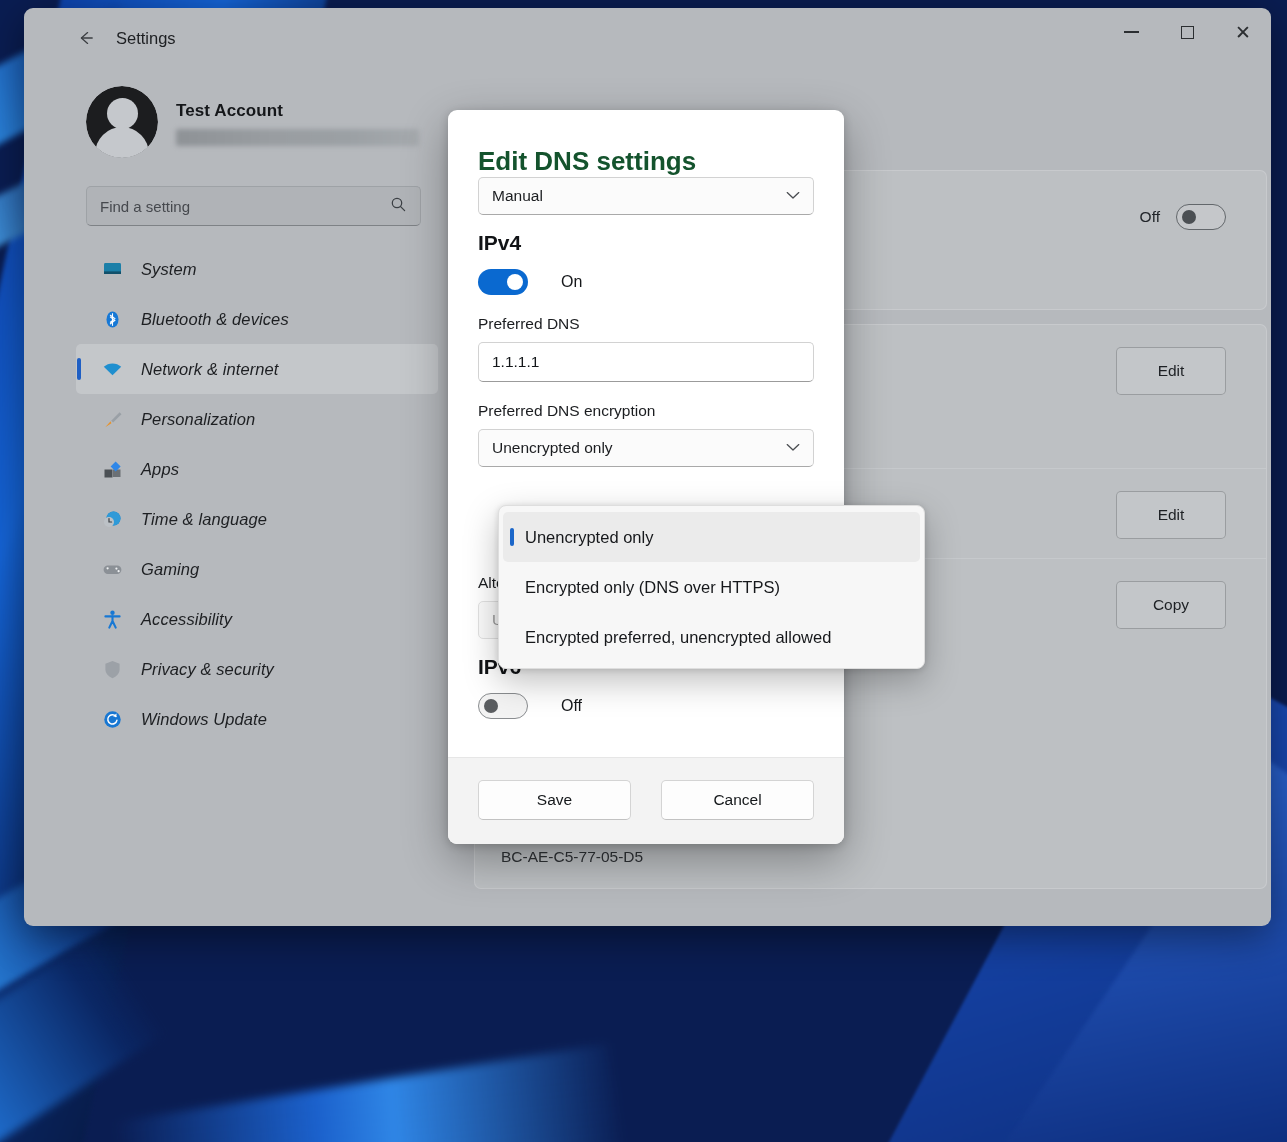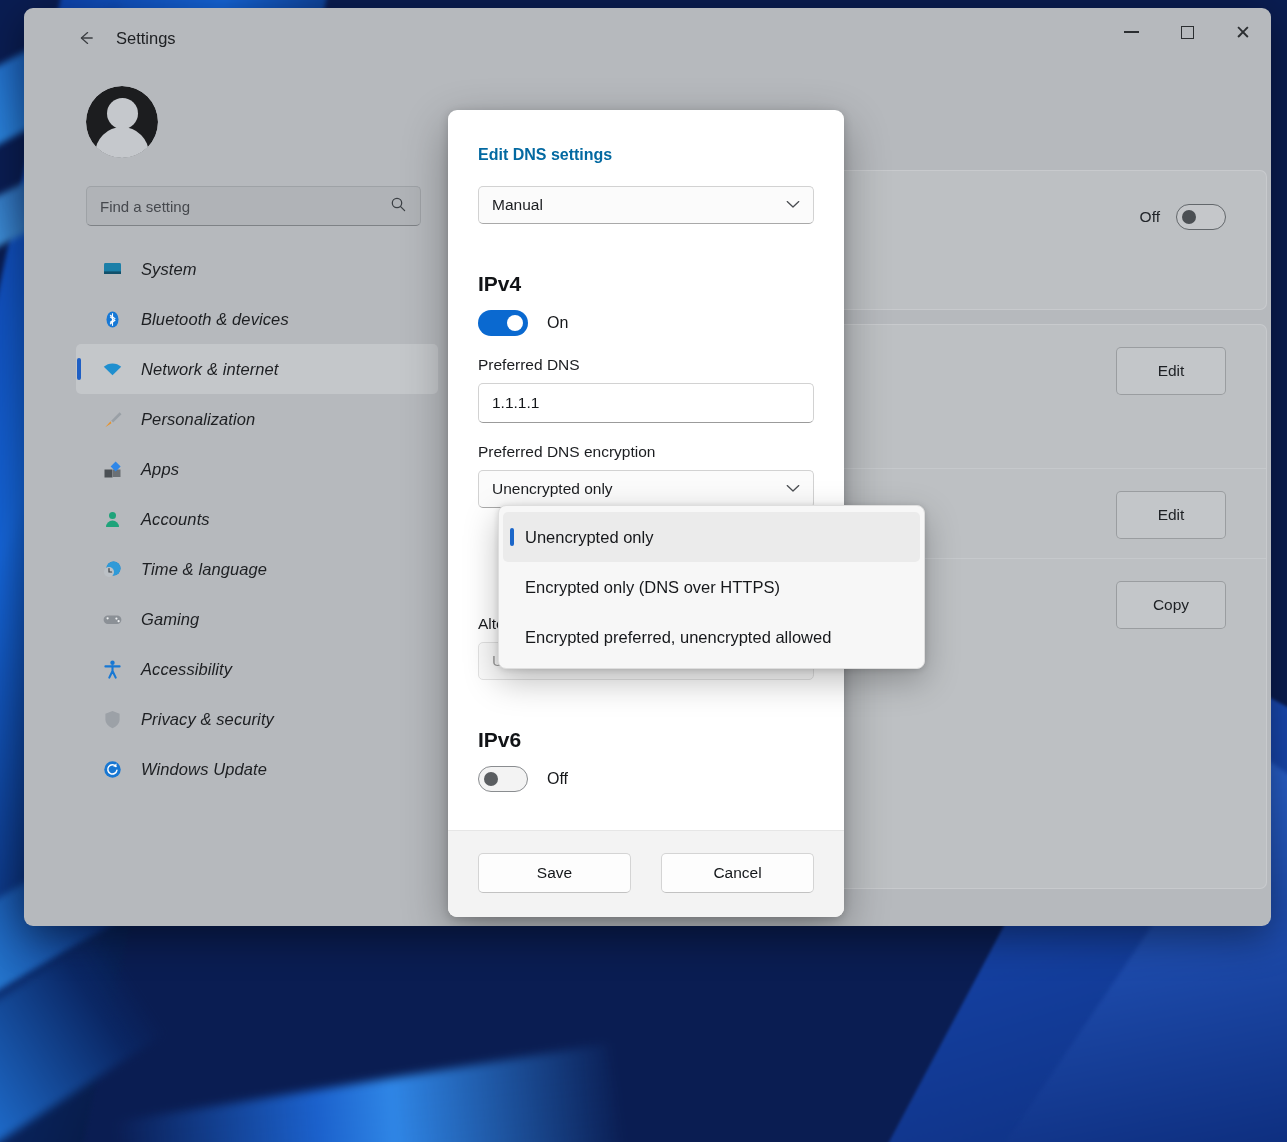--- a/index.html
+++ b/index.html
@@ -382,24 +382,23 @@
     background: #ffffff;
     border-radius: 9px;
     box-shadow: 0 16px 46px rgba(0,0,0,.32), 0 2px 10px rgba(0,0,0,.18);
     overflow: hidden;
     z-index: 40;
   }
   #modal-scroll {
     padding: 36px 30px 28px;
   }
   #modal-title {
-    font-size: 16px;
+    font-size: 26px;
     font-weight: bold;
-    color: #0369a1;
-    margin-bottom: 22px;
+    color: #14532d;
   }
   .combo {
     height: 38px;
     border: 1px solid #d2d2d2;
     border-bottom-color: #a9a9a9;
     border-radius: 5px;
     background: #fbfbfb;
     display: flex;
     align-items: center;
     padding: 0 13px;
@@ -408,26 +407,26 @@
     justify-content: space-between;
   }
   .combo.disabled { color: #9a9a9a; background: #fafafa; border-color: #e2e2e2; }
   .combo .chev { font-size: 12px; color: #4a4d51; }
   .combo.disabled .chev { color: #a6a6a6; }
 
   .sec-head {
     font-size: 21px;
     font-weight: bold;
     color: #111316;
-    margin: 48px 0 14px;
+    margin: 16px 0 14px;
   }
   .toggle-row {
     display: flex;
     align-items: center;
-    gap: 19px;
+    gap: 33px;
     margin-bottom: 10px;
   }
   .sw {
     width: 50px; height: 26px;
     border-radius: 13px;
     position: relative;
     flex: 0 0 50px;
   }
   .sw.on { background: #0a69d0; }
   .sw.on .knob {
@@ -562,20 +561,24 @@
     <div id="window-body">
 
       <div id="sidebar">
 
         <div id="account-row">
           <div id="avatar">
             <div class="av-ring"></div>
             <div class="av-head"></div>
             <div class="av-body"></div>
           </div>
+          <div id="account-text">
+            <div id="account-name">Test Account</div>
+            <div id="account-email-redacted"></div>
+          </div>
         </div>
 
         <div id="search-box">
           <input id="search-input" type="text" placeholder="Find a setting" style="">
           <span id="search-icon">
             <svg width="17" height="17" viewBox="0 0 17 17">
               <circle cx="7" cy="7" r="4.7" fill="none" stroke="#3c4045" stroke-width="1.25"></circle>
               <path d="M10.6 10.6 L14.6 14.6" stroke="#3c4045" stroke-width="1.25" stroke-linecap="round"></path>
             </svg>
           </span>
@@ -620,29 +623,20 @@
             </div>
             <div class="nav-item">
               <span class="nav-icon">
                 <svg width="21" height="21" viewBox="0 0 21 21">
                   <rect x="2.5" y="10.5" width="8" height="8" fill="#4b5055"></rect>
                   <rect x="11" y="10.5" width="7.5" height="7.5" fill="#6b7075"></rect>
                   <path d="M13.6 2.4 L18.6 7.4 L13.6 12.4 L8.6 7.4 Z" fill="#2f87e8"></path>
                 </svg>
               </span>
               <span class="nav-label">Apps</span>
-            </div>
-            <div class="nav-item">
-              <span class="nav-icon">
-                <svg width="21" height="21" viewBox="0 0 21 21">
-                  <circle cx="10.5" cy="6.4" r="3.5" fill="#1fa37a"></circle>
-                  <path d="M4 18 a6.5 6.5 0 0 1 13 0 Z" fill="#1fa37a"></path>
-                </svg>
-              </span>
-              <span class="nav-label">Accounts</span>
             </div>
             <div class="nav-item">
               <span class="nav-icon">
                 <svg width="21" height="21" viewBox="0 0 21 21">
                   <circle cx="11.5" cy="9.5" r="7" fill="#1b7fc4"></circle>
                   <path d="M11.5 2.5 a7 7 0 0 0 0 14 a7 7 0 0 0 0 -14" fill="#2f9ad8"></path>
                   <circle cx="7" cy="13" r="5" fill="#bcc1c6"></circle>
                   <path d="M7 9.6 V13 H9.6" fill="none" stroke="#3b4045" stroke-width="1.2" stroke-linecap="round"></path>
                 </svg>
               </span>

